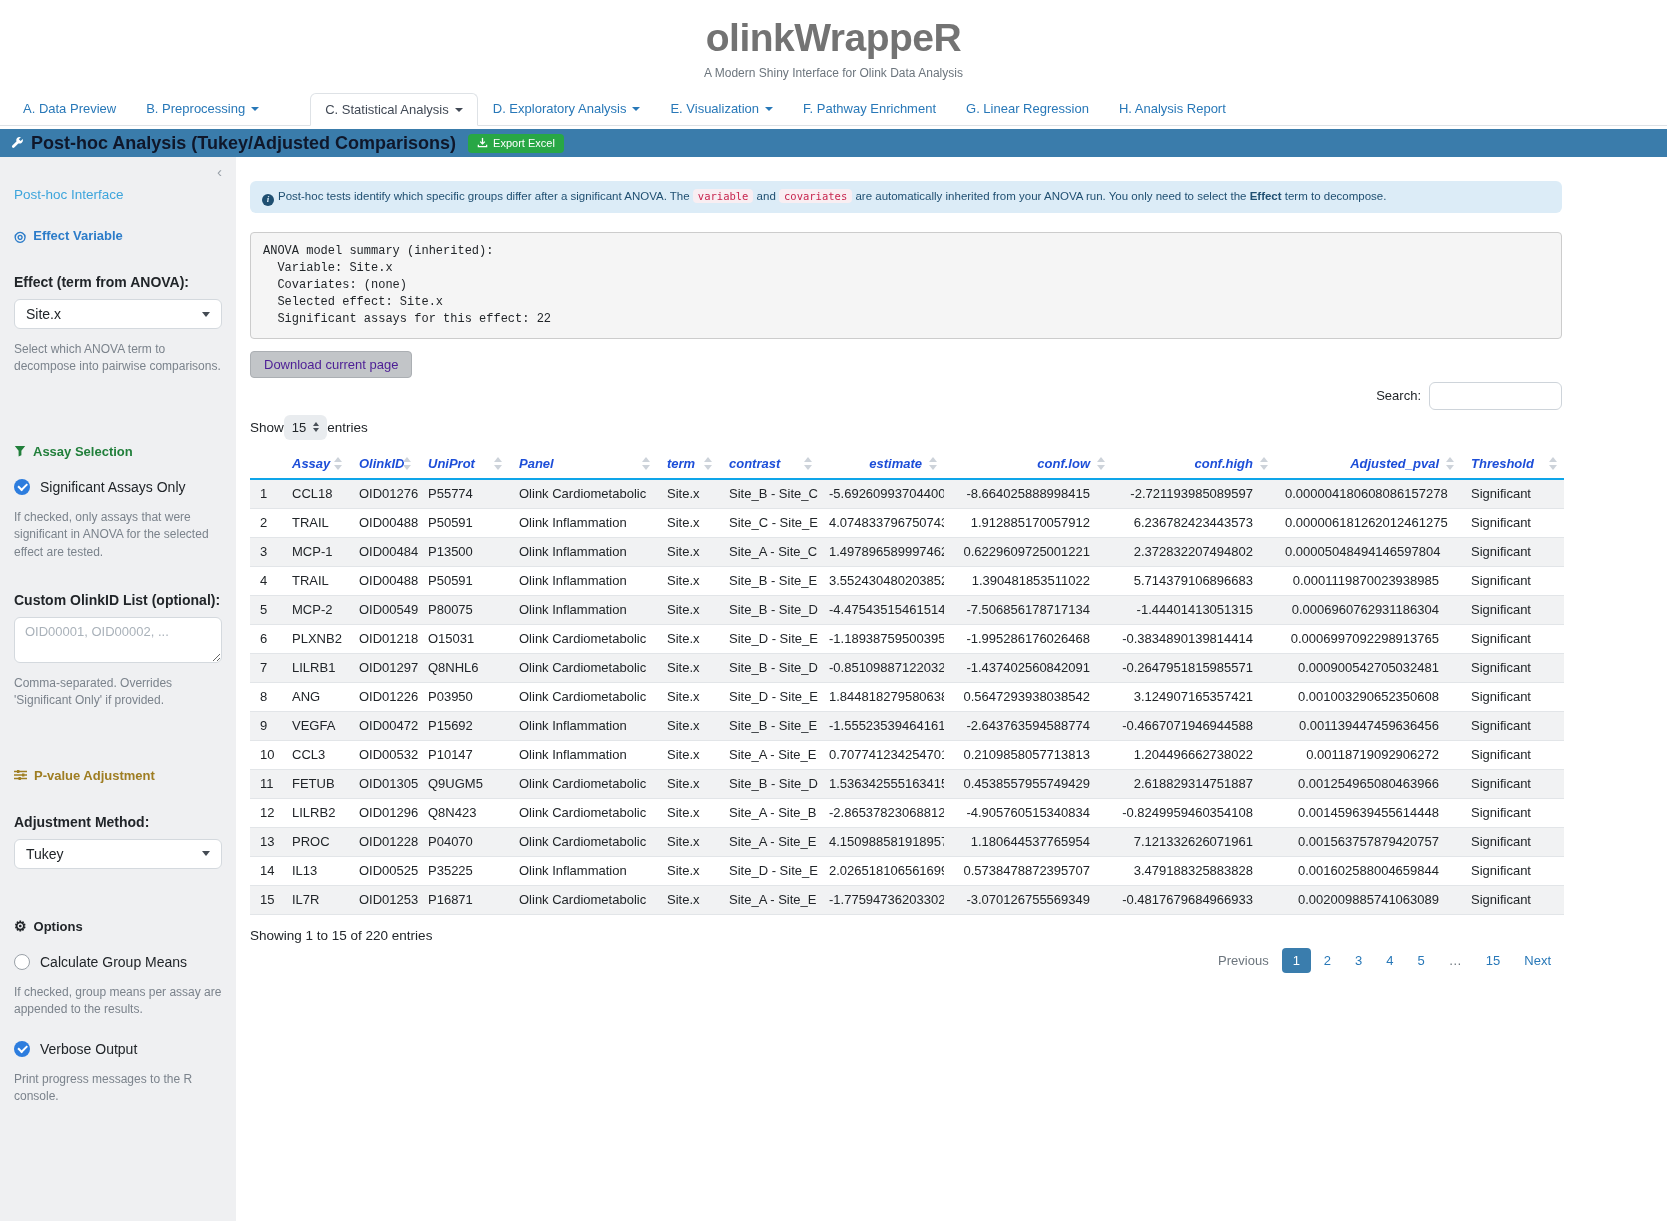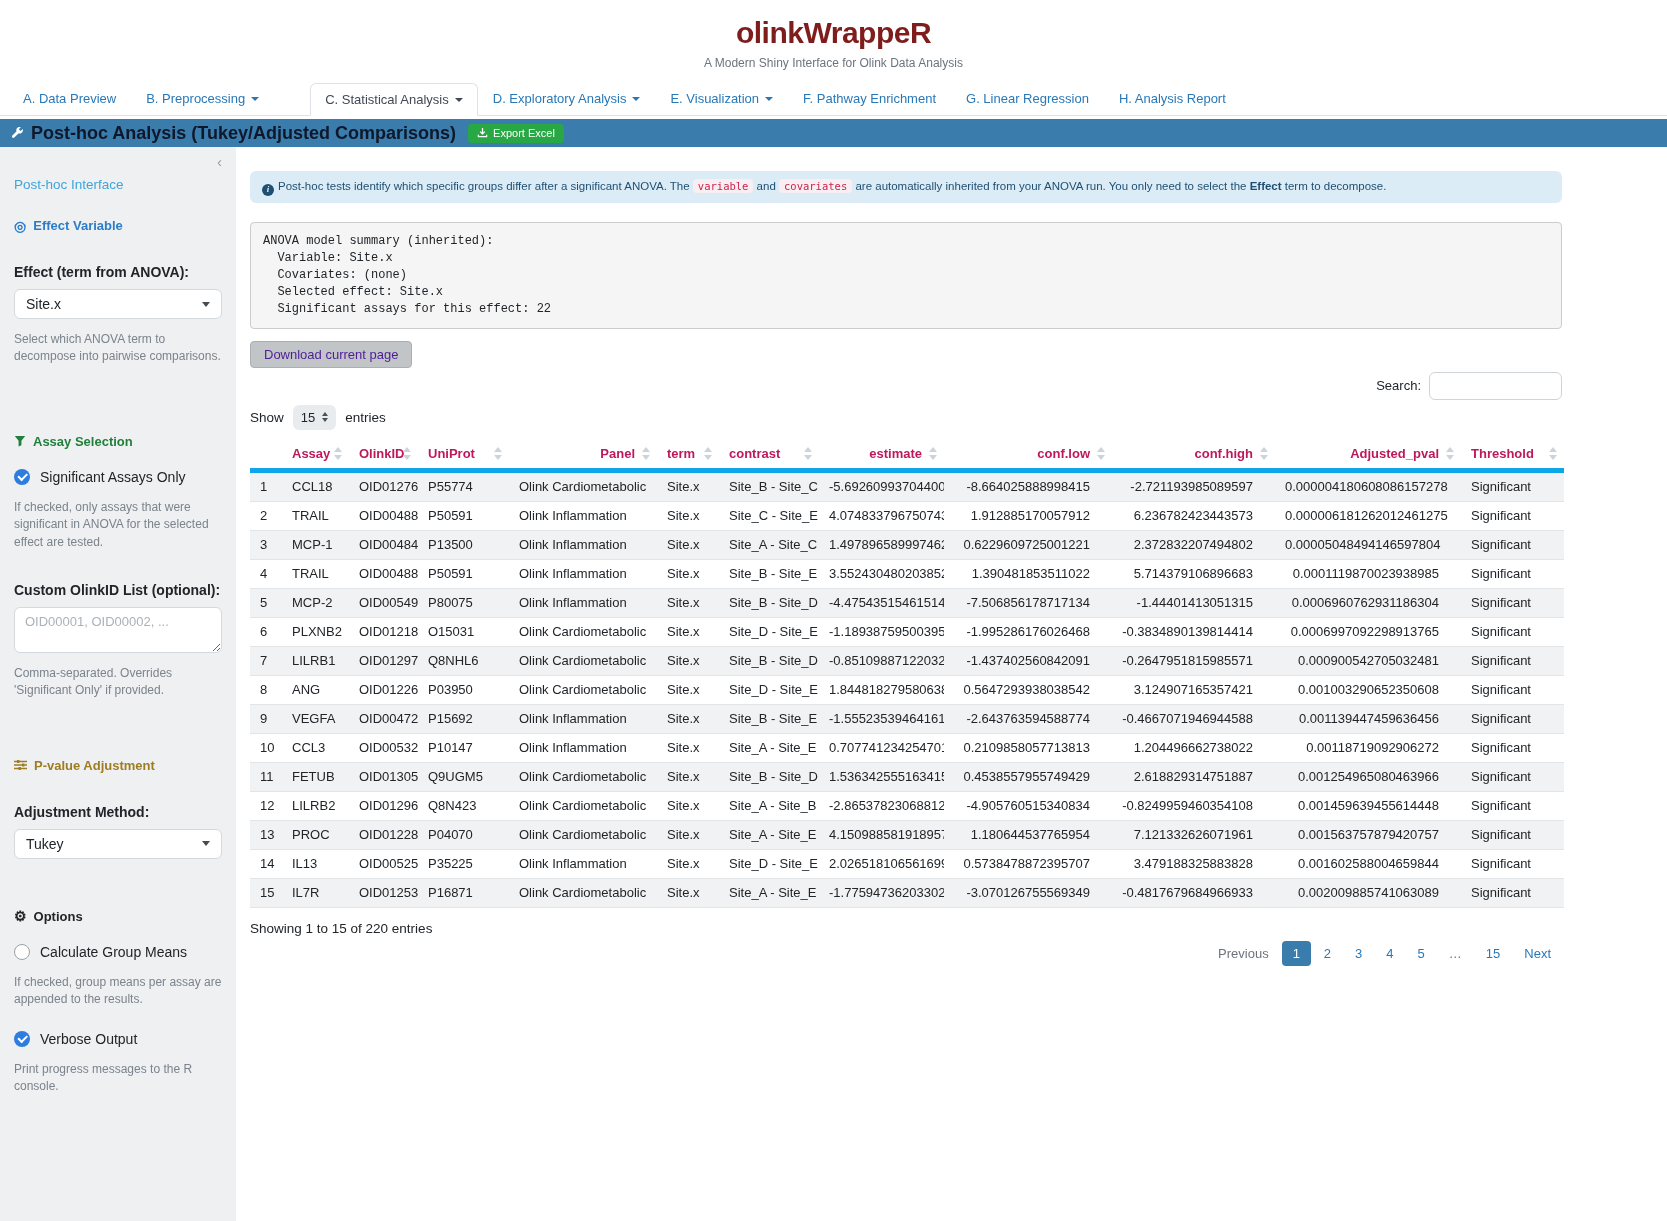--- a/index.html
+++ b/index.html
@@ -4,21 +4,21 @@
 <style>
   * { box-sizing: border-box; }
   html,body { margin:0; padding:0; }
   body {
     width:1667px; height:1221px; overflow:hidden; background:#fff;
     font-family:"Liberation Sans", sans-serif; color:#212529; font-size:13px;
     position:relative;
   }
   
   .app-header { text-align:center; padding-top:16px; }
-  .app-title { font-size:30px; font-weight:bold; color:#7f1d1d; letter-spacing:-0.5px; }
+  .app-title { font-size:39px; font-weight:bold; color:#737373; letter-spacing:-0.5px; }
   .app-subtitle { font-size:12px; color:#6c757d; margin-top:6px; }
 
   
   .navbar { display:flex; align-items:flex-end; border-bottom:1px solid #dee2e6; margin-top:12px; padding:0 8px; }
   .nav-tab { display:flex; align-items:center; gap:6px; padding:8px 14px; color:#2878b8; font-size:13px;
     border:1px solid transparent; border-radius:6px 6px 0 0; cursor:pointer; white-space:nowrap; }
   .nav-tab.active { background:#fff; border-color:#dee2e6; border-bottom-color:#fff; margin-bottom:-1px; color:#414955;margin-left:36px; }
   .caret { width:0; height:0; border-left:4px solid transparent; border-right:4px solid transparent;
     border-top:4.5px solid currentColor; display:inline-block; margin-top:1px; }
 
@@ -66,32 +66,32 @@
     font-family:"Liberation Serif", serif; font-style:italic; }
   .code-chip { font-family:"DejaVu Sans Mono", monospace; font-size:10.5px; color:#c7254e; background:#f9eef2;
     padding:1px 5px; border-radius:4px; }
   .pre-box { margin-top:19px; background:#f5f5f5; border:1px solid #cccccc; border-radius:4px; padding:10px 12px;
     font-family:Liberation Mono, monospace; font-size:12px; line-height:1.42; white-space:pre; color:#212529; }
   .download-btn { margin-top:12px; background:#c2c5c8; border:1px solid #abafb3; border-radius:4px; padding:5px 13px;
     font-size:13px; color:#4c1d95; display:inline-block; cursor:pointer; font-family:inherit; }
   .dt-right { display:flex; justify-content:flex-end; align-items:center; gap:8px; margin-top:4px; font-size:13px; }
   .search-input { width:133px; height:28px; border:1px solid #ced4da; border-radius:6px; padding:0 9px;
     font-family:inherit; font-size:13px; }
-  .dt-left { display:flex; align-items:center; gap:9px; margin-top:5px; font-size:13.5px; }
+  .dt-left { display:flex; align-items:center; margin-top:5px; font-size:13.5px; }
   .len-select { background:#e9ecef; border-radius:6px; height:25px; padding:0 8px; display:inline-flex;
     align-items:center; gap:7px; font-size:13px; cursor:pointer; }
   .updown { display:inline-flex; flex-direction:column; gap:2px; }
   .updown i { display:block; width:0; height:0; border-left:3.5px solid transparent; border-right:3.5px solid transparent; }
   .updown .u { border-bottom:4px solid #495057; }
   .updown .d { border-top:4px solid #495057; }
 
   
   table.dt { width:1312px; border-collapse:collapse; margin-top:9px; table-layout:fixed; font-size:13px; }
   table.dt th { font-weight:bold; text-align:left; padding:7px 22px 7px 10px; position:relative;
-    border-bottom:5px solid #0ea5e9; color:#be185d; cursor:pointer; }
+    border-bottom:2px solid #0ea5e9; color:#1d4ed8; cursor:pointer;font-style:italic; }
   table.dt th.num { text-align:right; }
   table.dt td { padding:6.5px 22px 6.5px 10px; border-bottom:1px solid #e2e5e8; overflow:hidden; white-space:nowrap; }
   table.dt td.num { text-align:right; }
   table.dt tr.odd td { background:#f1f2f3; }
   .sort-icon { position:absolute; right:7px; top:50%; margin-top:-6.5px; width:8px; height:13px; }
   .sort-icon::before { content:""; position:absolute; top:0; left:0; border-left:4px solid transparent;
     border-right:4px solid transparent; border-bottom:5px solid #cdd3da; }
   .sort-icon::after { content:""; position:absolute; bottom:0; left:0; border-left:4px solid transparent;
     border-right:4px solid transparent; border-top:5px solid #cdd3da; }
 
@@ -274,21 +274,21 @@
       <span>entries</span>
     </div>
 
     <table class="dt">
       <thead>
           <tr>
             <th style="width: 30px;"><span></span></th>
             <th style="width: 67px;"><span>Assay</span><span class="sort-icon"></span></th>
             <th style="width: 69px;"><span>OlinkID</span><span class="sort-icon"></span></th>
             <th style="width: 91px;"><span>UniProt</span><span class="sort-icon"></span></th>
-            <th style="width: 148px; text-align: right;"><span>Panel</span><span class="sort-icon"></span></th>
+            <th style="width: 148px;"><span>Panel</span><span class="sort-icon"></span></th>
             <th style="width: 62px;"><span>term</span><span class="sort-icon"></span></th>
             <th style="width: 100px;"><span>contrast</span><span class="sort-icon"></span></th>
             <th class="num" style="width: 125px;"><span>estimate</span><span class="sort-icon"></span></th>
             <th class="num" style="width: 168px;"><span>conf.low</span><span class="sort-icon"></span></th>
             <th class="num" style="width: 163px;"><span>conf.high</span><span class="sort-icon"></span></th>
             <th class="num" style="width: 186px;"><span>Adjusted_pval</span><span class="sort-icon"></span></th>
             <th style="width: 103px;"><span>Threshold</span><span class="sort-icon"></span></th>
           </tr>
         </thead>
       <tbody>

